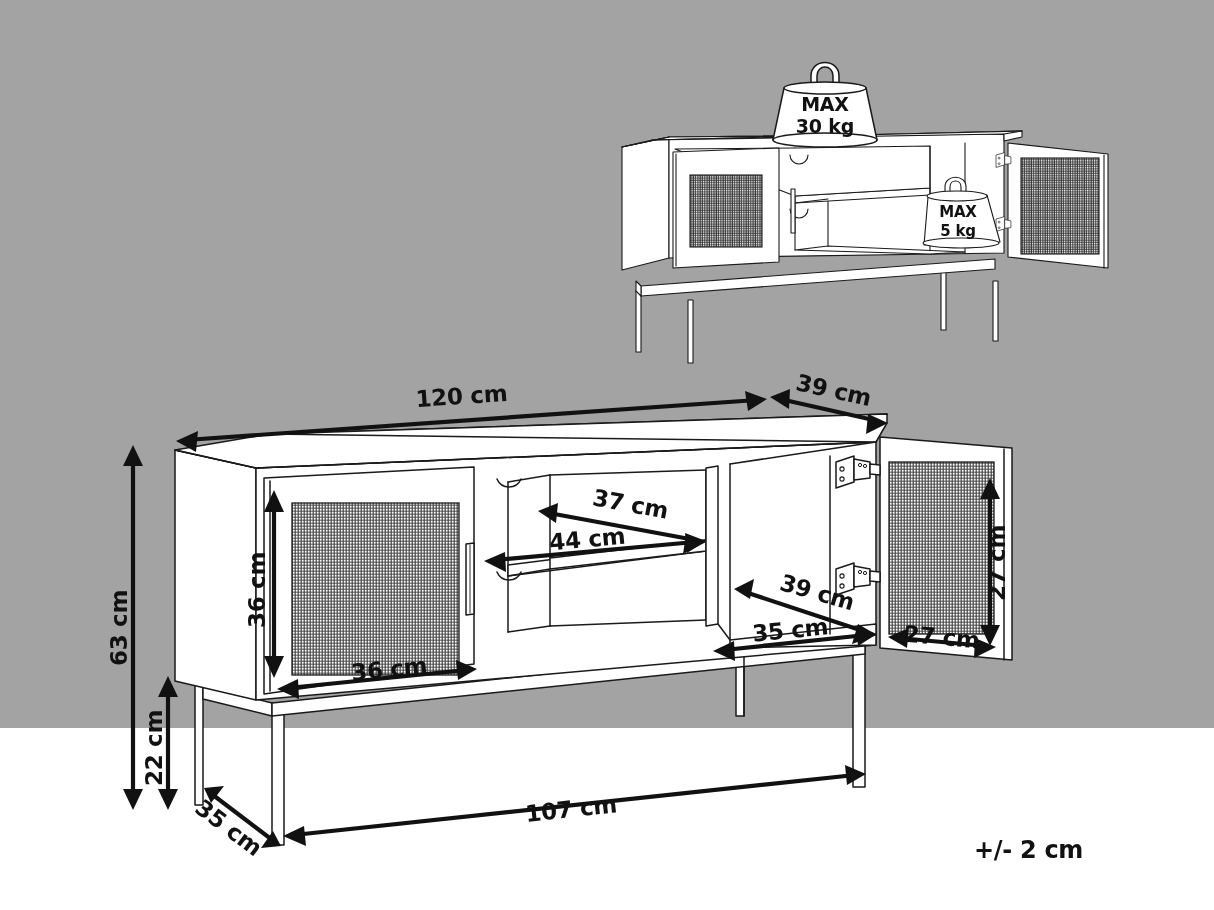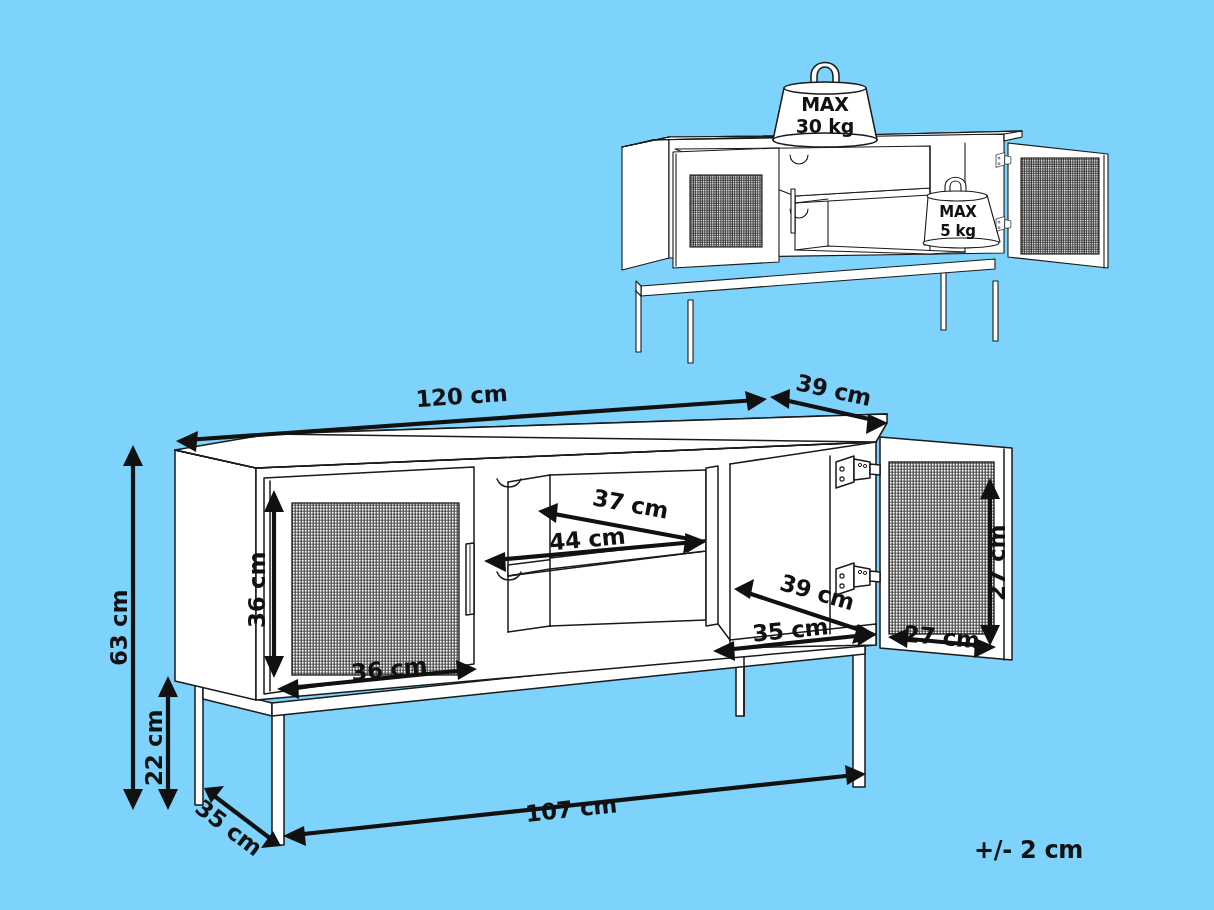--- a/index.html
+++ b/index.html
@@ -9,22 +9,22 @@
   }
   body {
     width: 1214px;
     height: 910px;
     font-family: "Liberation Sans", sans-serif;
     overflow: hidden;
   }
   #sheet {
     position: relative;
     width: 1214px;
-    height: 910px;
-    background: #7dd3fc;
+    height: 728px;
+    background: #a3a3a3;
   }
   svg.diagram {
     position: absolute;
     top: 0;
     left: 0;
     width: 1214px;
     height: 910px;
   }
   .ln    { fill: none; stroke: #1a1a1a; stroke-width: 1.5; stroke-linejoin: round; stroke-linecap: round; }
   .ln-t  { fill: none; stroke: #1a1a1a; stroke-width: 1.1; stroke-linejoin: round; stroke-linecap: round; }

